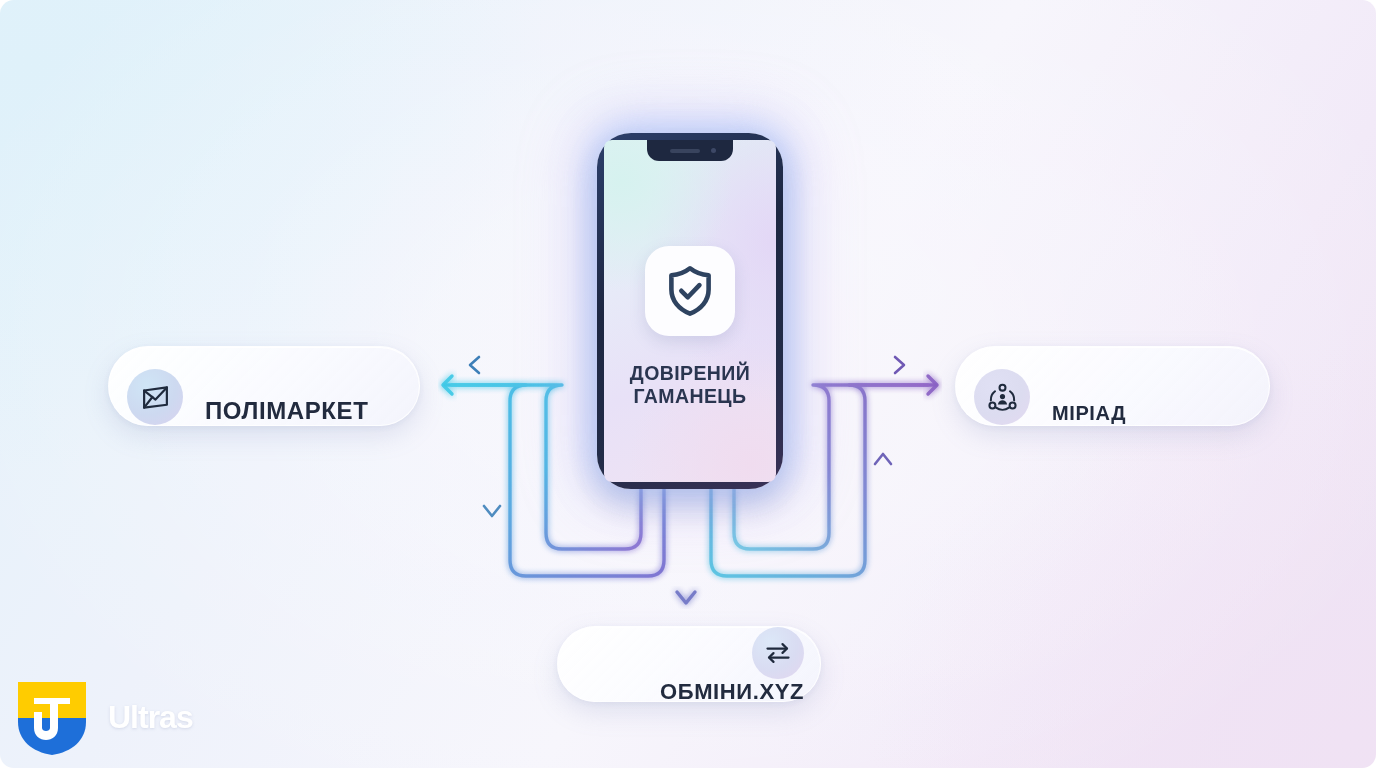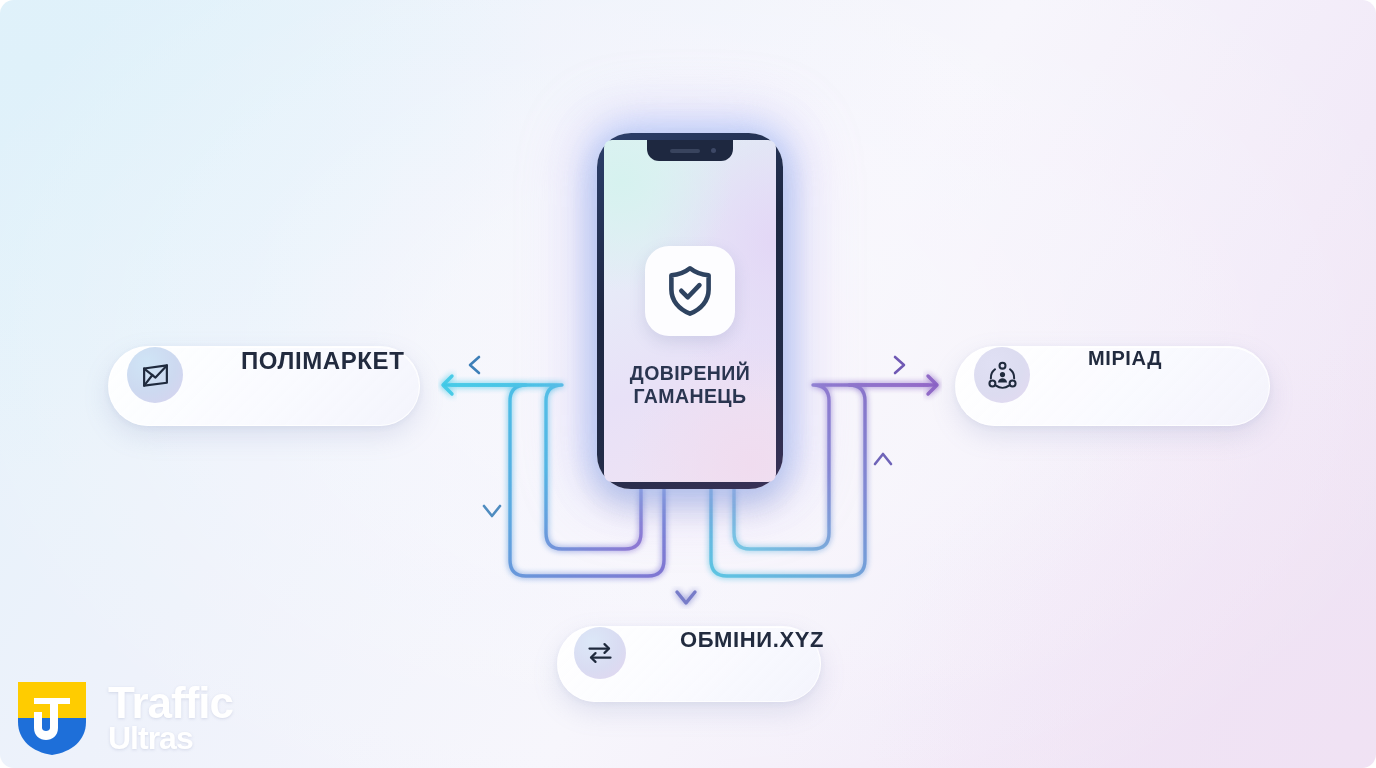--- a/index.html
+++ b/index.html
@@ -63,47 +63,46 @@
     display:flex;align-items:center;justify-content:center;
   }
   .phone-title{
     position:absolute;left:0;right:0;top:222px;text-align:center;
     font-size:19.5px;font-weight:bold;letter-spacing:.4px;line-height:1.18;
     color:#2a3550;
   }
 
   
   .pill{
-    position:absolute;z-index:4;display:flex;align-items:flex-start;
+    position:absolute;z-index:4;display:flex;align-items:flex-end;
     border-radius:999px;box-sizing:border-box;
     background:linear-gradient(135deg,rgba(255,255,255,.96) 0%,rgba(250,251,255,.90) 55%,rgba(243,244,252,.86) 100%);
     box-shadow:0 10px 26px rgba(120,135,185,.18),
                0 2px 6px rgba(120,135,185,.10),
                inset 0 1px 0 rgba(255,255,255,.95);
     border:1px solid rgba(255,255,255,.75);
-    gap:36px;
   }
   .pill .badge{
     flex:0 0 auto;border-radius:50%;display:flex;align-items:center;justify-content:center;
   }
   .pill .plabel{
     font-weight:bold;color:#222b3f;letter-spacing:.6px;white-space:nowrap;
   }
 
   #pill-left{left:108px;top:346px;width:312px;height:80px;padding:0 18px;}
   #pill-left .badge{width:56px;height:56px;
     background:radial-gradient(circle at 35% 30%,#cfe5f6 0%,#cdd9f0 55%,#d9d2ef 100%);}
   #pill-left .plabel{font-size:24px;margin-left:22px;}
 
   #pill-right{left:955px;top:346px;width:315px;height:80px;padding:0 18px;}
   #pill-right .badge{width:56px;height:56px;
     background:radial-gradient(circle at 35% 30%,#e0e0f4 0%,#dcdcf0 55%,#e4d9f1 100%);}
   #pill-right .plabel{font-size:20px;margin-left:22px;}
 
-  #pill-bottom{left:557px;top:626px;width:264px;height:76px;padding:0 16px;}
+  #pill-bottom{left:557px;top:626px;width:264px;height:76px;padding:0 16px;flex-direction:column;}
   #pill-bottom .badge{width:52px;height:52px;
     background:radial-gradient(circle at 35% 30%,#dce8f8 0%,#d9dcf2 55%,#e3d6ef 100%);}
   #pill-bottom .plabel{font-size:22px;margin-left:18px;}
 
   
   .logo{position:absolute;left:14px;bottom:10px;z-index:6;display:flex;align-items:center;}
   .logo-mark{width:76px;height:80px;flex:0 0 auto;}
   .logo-text{margin-left:18px;color:#ffffff;font-weight:bold;line-height:.92;
     letter-spacing:-1px;text-shadow:0 1px 3px rgba(130,140,180,.25);}
   .logo-text .l1{font-size:44px;display:block;}
@@ -273,18 +272,17 @@
           <path d="M4 4 H72 V44 C72 62 58 74 38 77 C18 74 4 62 4 44 Z"></path>
         </clipPath>
       </defs>
       <g clip-path="url(#shieldClip)">
         <rect x="0" y="0" width="76" height="40" fill="#FFCC00"></rect>
         <rect x="0" y="40" width="76" height="40" fill="#1E6FD9"></rect>
       </g>
       <path d="M20 20 H56 V26 H44 V50 C44 58 38 62 32 62 C26 62 20 58 20 50 V34 H28 V50 C28 52 30 53 32 53 C34 53 36 52 36 50 V26 H20 Z" fill="#ffffff"></path>
     </svg>
     <div class="logo-text">
-      <span class="l1">Traffic</span>
       <span class="l2">Ultras</span>
     </div>
   </div>
 
 </div>
 
 </body></html>

